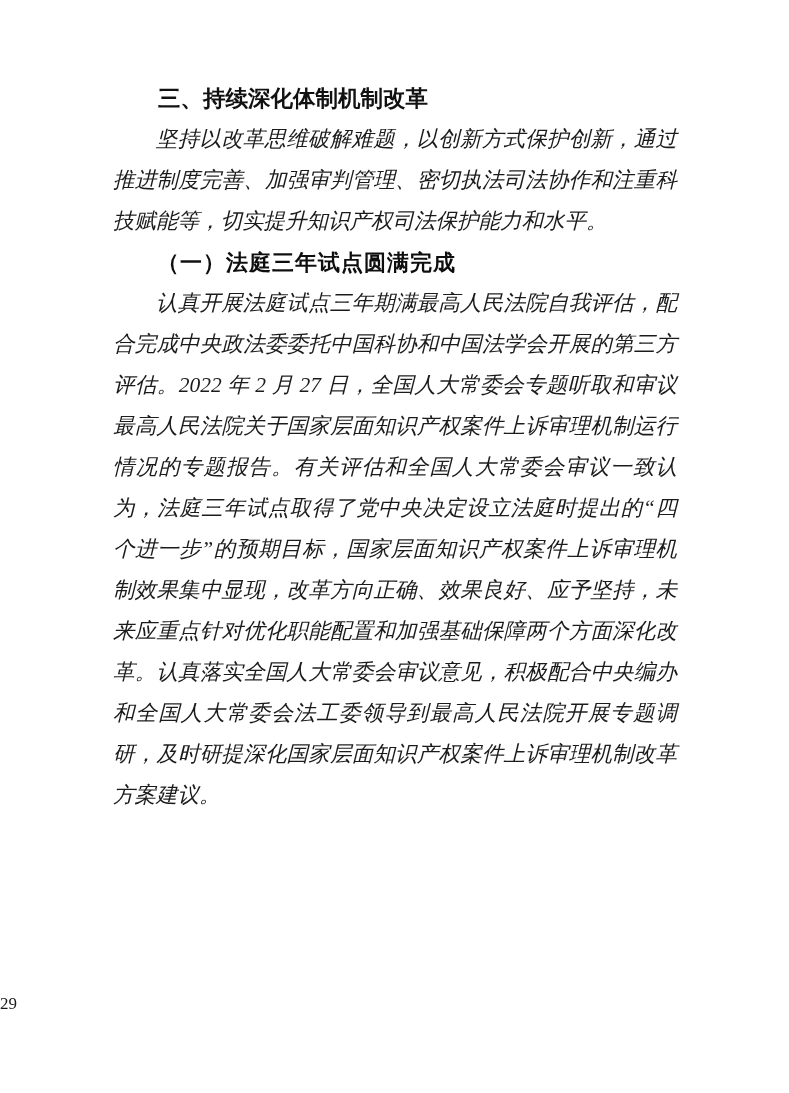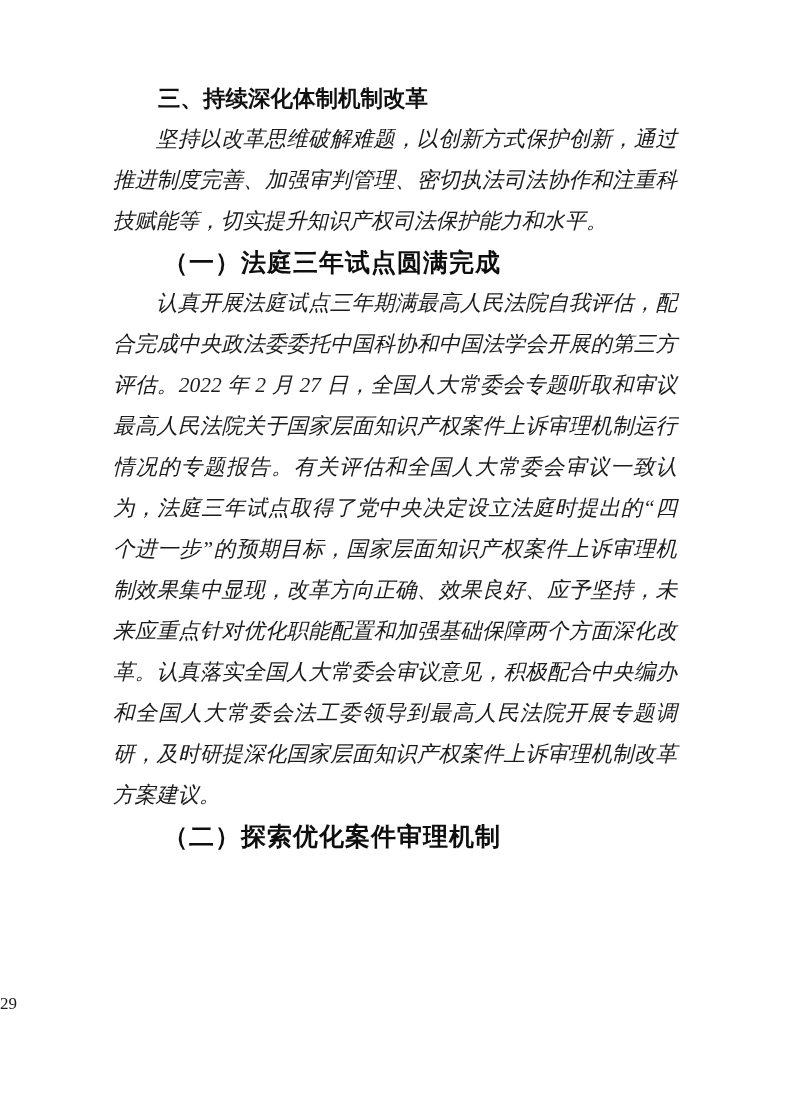--- a/index.html
+++ b/index.html
@@ -36,21 +36,21 @@
     font-size: 21.5px;
     line-height: 41px;
     margin: 0;
     text-indent: 2em;
     text-align: justify;
     text-justify: inter-character;
     color: #1b1b1b;
     font-style: italic;
   }
   .sub-heading {
-    font-size: 25px;
+    font-size: 22px;
     line-height: 41px;
     font-weight: bold;
     color: #0e0e0e;
     margin: 0;
     text-indent: 2em;
     letter-spacing: 1px;
   }
   .spaced-before {
     margin-top: 14px;
   }
@@ -71,19 +71,18 @@
   <div class="content">
 
     <h2 class="main-heading">三、持续深化体制机制改革</h2>
 
     <p class="body-para">坚持以改革思维破解难题，以创新方式保护创新，通过推进制度完善、加强审判管理、密切执法司法协作和注重科技赋能等，切实提升知识产权司法保护能力和水平。</p>
 
     <h3 class="sub-heading">（一）法庭三年试点圆满完成</h3>
 
     <p class="body-para">认真开展法庭试点三年期满最高人民法院自我评估，配合完成中央政法委委托中国科协和中国法学会开展的第三方评估。2022 年 2 月 27 日，全国人大常委会专题听取和审议最高人民法院关于国家层面知识产权案件上诉审理机制运行情况的专题报告。有关评估和全国人大常委会审议一致认为，法庭三年试点取得了党中央决定设立法庭时提出的“四个进一步”的预期目标，国家层面知识产权案件上诉审理机制效果集中显现，改革方向正确、效果良好、应予坚持，未来应重点针对优化职能配置和加强基础保障两个方面深化改革。认真落实全国人大常委会审议意见，积极配合中央编办和全国人大常委会法工委领导到最高人民法院开展专题调研，及时研提深化国家层面知识产权案件上诉审理机制改革方案建议。</p>
 
-    <h3 class="sub-heading">（二）探索优化案件审理机制</h3>
 
 
   </div>
 
   <div class="page-number">29</div>
 </div>
 
 </body></html>

